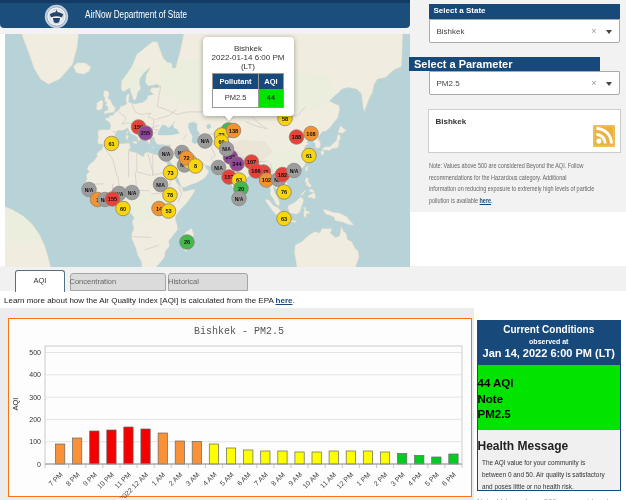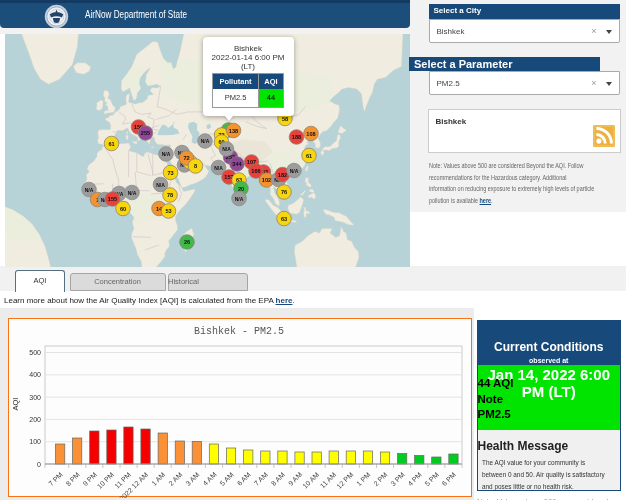--- a/index.html
+++ b/index.html
@@ -251,21 +251,21 @@
     <div style="height:17.5px;font-size:7.5px;display:flex">
       <div style="width:46px;text-align:center;line-height:17.5px;border-right:1px solid #999;color:#333">PM2.5</div>
       <div style="flex:1;text-align:center;line-height:17.5px;background:#00e400;font-weight:normal">44</div>
     </div>
   </div>
 
   <div class="abs" style="left:69.5px;top:272.5px;width:96px;height:18px;background:#dbdbdb;border:1px solid #a5a5a5;border-radius:3px 3px 0 0"></div>
   <div class="abs" style="left:168px;top:272.5px;width:79.5px;height:18px;background:#dbdbdb;border:1px solid #a5a5a5;border-radius:3px 3px 0 0"></div>
   <div class="abs" style="left:15px;top:269.5px;width:50px;height:22px;background:#fff;border:1.2px solid #53707f;border-bottom:0;border-radius:3px 3px 0 0"></div>
   <div class="abs" style="left:15px;top:276px;width:50px;text-align:center;font-size:7.5px;color:#333">AQI</div>
-  <div class="abs" style="left:69.5px;top:277px;width:96px;text-align:center;font-size:7.5px;color:#666">Concentration</div>
+  <div class="abs" style="left:69.5px;top:277px;width:96px;text-align:left;font-size:7.5px;color:#666">Concentration</div>
   <div class="abs" style="left:168px;top:277px;width:79.5px;font-size:7.5px;color:#666">Historical</div>
 
   <div class="abs" style="left:4px;top:295.5px;font-size:8px;color:#1b1b1b">Learn more about how the Air Quality Index [AQI] is calculated from the EPA <a style="color:#16497e;font-weight:bold;text-decoration:underline">here</a>.</div>
 
   <div class="abs" style="left:8px;top:318px;width:464px;height:179px;background:#fdfdfd;border:1px solid #f97316">
       <svg width="464" height="179" viewBox="0 0 464 179" style="display:block" font-family="Liberation Sans, sans-serif">
         <g transform="translate(-8,-318)">
           <text x="238" y="332.5" font-size="10" text-anchor="middle" fill="#555" font-family="Liberation Mono, monospace">Bishkek - PM2.5</text>
           <rect x="44" y="345" width="417" height="118.0" fill="#fdfdfd" stroke="#cccccc" stroke-width="1"></rect>
           <line x1="44" y1="440.7" x2="461" y2="440.7" stroke="#e3e3e3" stroke-width="1"></line>
@@ -351,21 +351,21 @@
           <text x="387.0" y="474" font-size="7" fill="#444" text-anchor="end" transform="rotate(-45,387.0,474)">2 PM</text>
           <text x="404.1" y="474" font-size="7" fill="#444" text-anchor="end" transform="rotate(-45,404.1,474)">3 PM</text>
           <text x="421.2" y="474" font-size="7" fill="#444" text-anchor="end" transform="rotate(-45,421.2,474)">4 PM</text>
           <text x="438.3" y="474" font-size="7" fill="#444" text-anchor="end" transform="rotate(-45,438.3,474)">5 PM</text>
           <text x="455.4" y="474" font-size="7" fill="#444" text-anchor="end" transform="rotate(-45,455.4,474)">6 PM</text>
           <line x1="44" y1="463.0" x2="461" y2="463.0" stroke="#999" stroke-width="1"></line>
         </g>
       </svg>
     </div>
 
-  <div class="abs bluehdr" style="left:428.5px;top:4px;width:191px;height:14.5px;font-size:8px;line-height:14.5px;padding-left:5px">Select a City</div>
+  <div class="abs bluehdr" style="left:428.5px;top:4px;width:191px;height:14.5px;font-size:8px;line-height:14.5px;padding-left:5px">Select a State</div>
   <div class="abs" style="left:428.5px;top:18.5px;width:191px;height:24px;background:#fff;border:1px solid #aaa;border-radius:0 0 2px 2px">
     <div style="position:absolute;left:7px;top:7px;font-size:8px;color:#444">Bishkek</div>
     <div style="position:absolute;right:22px;top:6px;font-size:9px;color:#999">×</div>
     <div style="position:absolute;right:7px;top:10px;width:0;height:0;border-left:3.5px solid transparent;border-right:3.5px solid transparent;border-top:4px solid #444"></div>
   </div>
   <div class="abs bluehdr" style="left:409px;top:56.5px;width:191px;height:14.5px;font-size:11px;line-height:14.5px;padding-left:5px">Select a Parameter</div>
   <div class="abs" style="left:428.5px;top:71px;width:191px;height:24px;background:#fff;border:1px solid #aaa;border-radius:0 0 2px 2px">
     <div style="position:absolute;left:7px;top:7px;font-size:8px;color:#444">PM2.5</div>
     <div style="position:absolute;right:22px;top:6px;font-size:9px;color:#999">×</div>
     <div style="position:absolute;right:7px;top:10px;width:0;height:0;border-left:3.5px solid transparent;border-right:3.5px solid transparent;border-top:4px solid #444"></div>
@@ -377,23 +377,23 @@
         <rect x="1" y="1" width="20" height="20" rx="1" fill="#eab140" stroke="#f3c966" stroke-width="1"></rect>
         <circle cx="5.9" cy="16.1" r="2.6" fill="#fff"></circle>
         <path d="M3.4 9.6 a8.8 8.8 0 0 1 8.8 8.8" fill="none" stroke="#fff" stroke-width="3"></path>
         <path d="M3.4 3.4 a15 15 0 0 1 15 15" fill="none" stroke="#fff" stroke-width="3"></path>
       </svg>
   </div>
   <div class="abs" style="left:428.5px;top:160px;width:260px;font-size:7.5px;color:#666;line-height:11.5px;transform:scaleX(0.73);transform-origin:0 0;white-space:nowrap">Note: Values above 500 are considered Beyond the AQI. Follow<br>recommendations for the Hazardous category. Additional<br>information on reducing exposure to extremely high levels of particle<br>pollution is available <a style="color:#16497e;font-weight:bold;text-decoration:underline">here</a>.</div>
 
   <div class="abs" style="left:476.5px;top:320px;width:144.5px;height:171px;border:1.5px solid #17497b;background:#f0f0f0">
     <div style="background:#17497b;color:#fff;text-align:center;font-weight:bold;height:44px">
-      <div style="font-size:12px;padding-top:19px">Current Conditions</div>
+      <div style="font-size:10px;padding-top:3px">Current Conditions</div>
       <div style="font-size:7px;padding-top:3px">observed at</div>
-      <div style="font-size:15px;padding-top:2px">Jan 14, 2022 6:00 PM (LT)</div>
+      <div style="font-size:11px;padding-top:2px">Jan 14, 2022 6:00 PM (LT)</div>
     </div>
     <div style="background:#00e400;color:#000;text-align:left;font-weight:bold;height:65px;font-size:11.5px;line-height:15.5px">
       <div style="padding-top:11px">44 AQI</div>
       <div>Note</div>
       <div>PM2.5</div>
     </div>
     <div style="text-align:left;font-weight:bold;font-size:12px;color:#222;padding-top:9px">Health Message</div>
     <div style="font-size:8px;color:#333;line-height:12px;padding:4px 0 0 5px;width:164px;transform:scaleX(0.80);transform-origin:0 0;white-space:nowrap">The AQI value for your community is<br>between 0 and 50. Air quality is satisfactory<br>and poses little or no health risk.</div>
   </div>
   <div class="abs" style="left:477px;top:496.5px;width:149px;font-size:7.5px;color:#999">Note: Values above 500 are considered Beyond&nbsp;</div>

